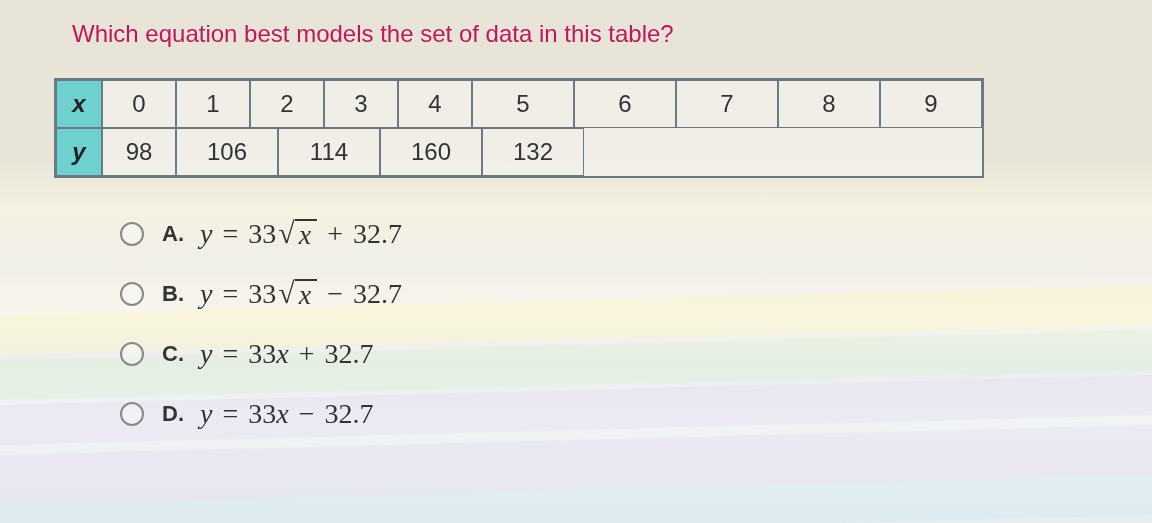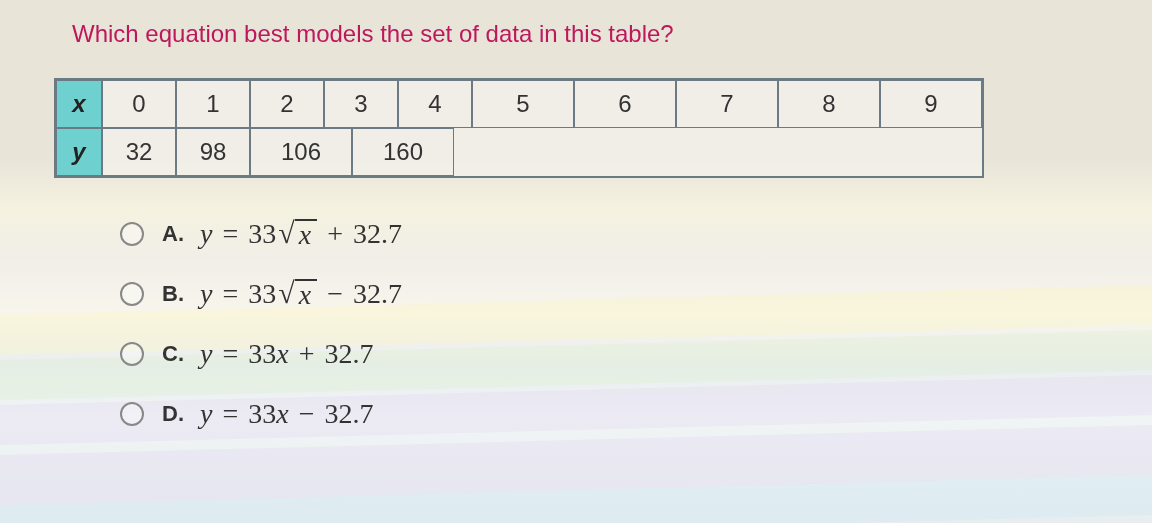--- a/index.html
+++ b/index.html
@@ -129,24 +129,25 @@
     <div class="cell w3">3</div>
     <div class="cell w4">4</div>
     <div class="cell w5">5</div>
     <div class="cell w6">6</div>
     <div class="cell w7">7</div>
     <div class="cell w8">8</div>
     <div class="cell w9">9</div>
   </div>
   <div class="row">
     <div class="cell hcell">y</div>
-    <div class="cell w0">32</div>
     <div class="cell w4">98</div>
     <div class="cell w5">106</div>
+    <div class="cell w6">114</div>
     <div class="cell w7">160</div>
+    <div class="cell w9">132</div>
   </div>
 </div>
 
 <div class="options">
 
   <div class="opt">
     <div class="radio"></div>
     <div class="letter">A.</div>
     <div class="eq">
       <span>y</span>

